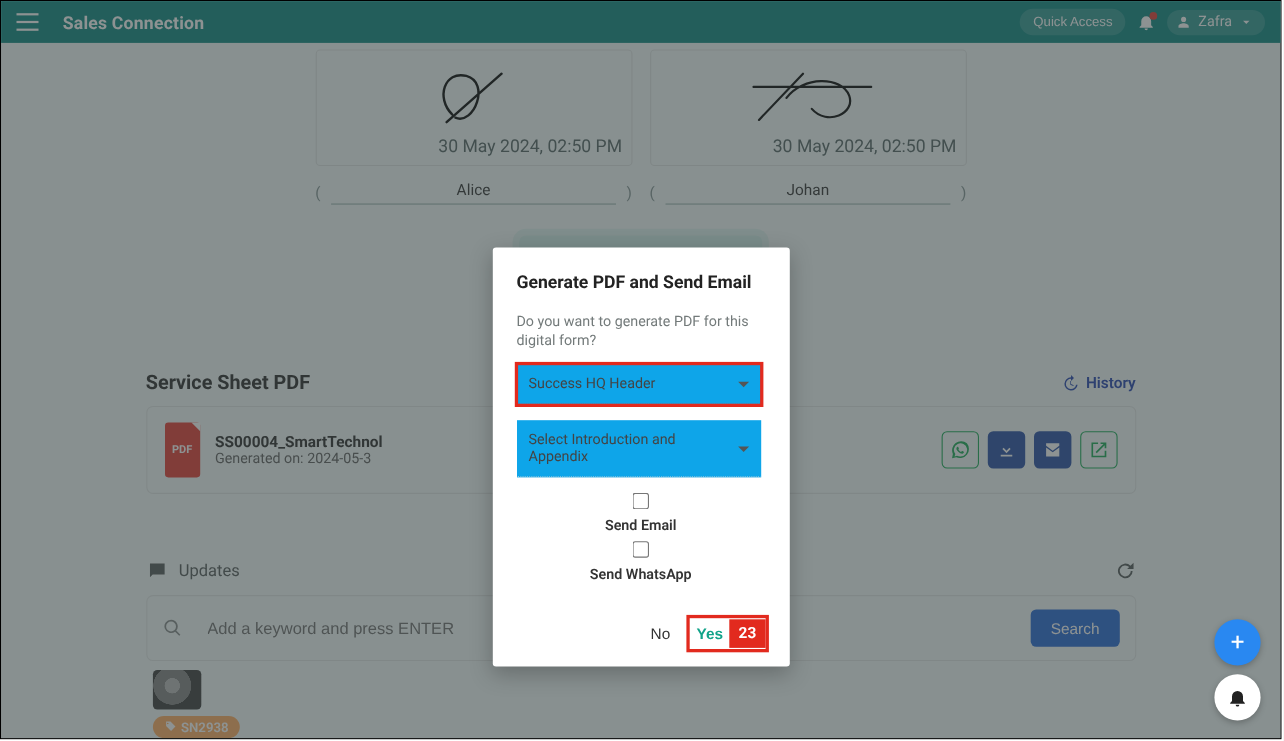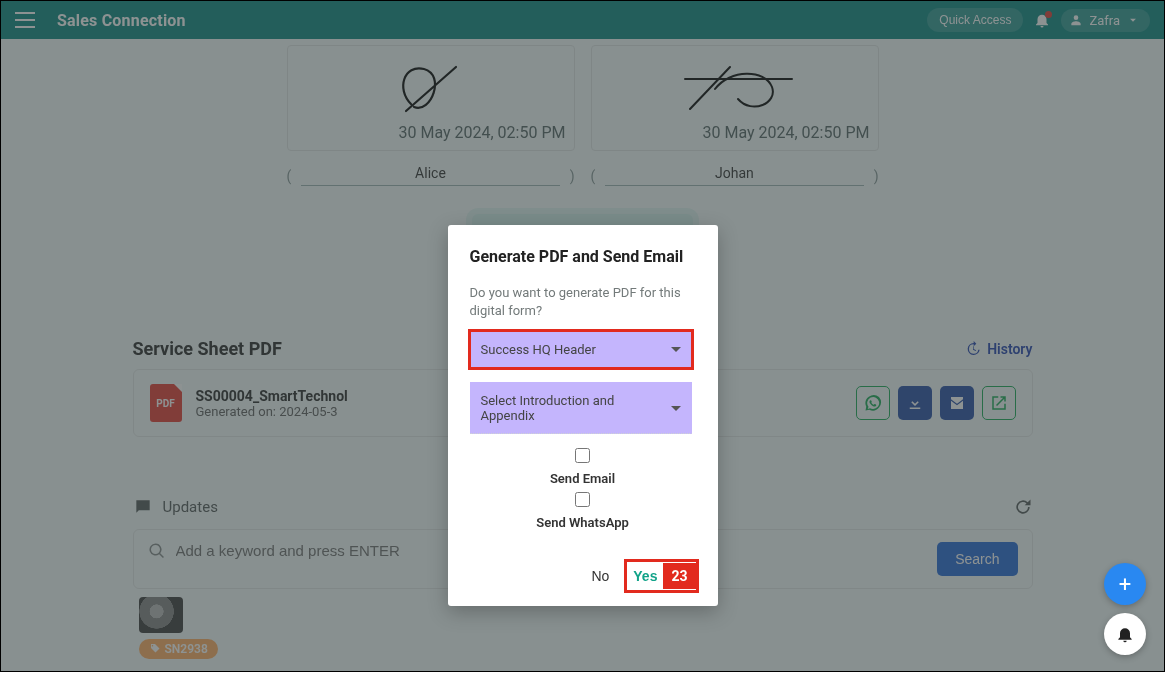--- a/index.html
+++ b/index.html
@@ -36,53 +36,53 @@
 
   .divider { height: 18px; }
 
   
   .section-head { display: flex; align-items: center; justify-content: space-between; margin: 40px 0 10px; }
   .section-title { font-size: 18px; font-weight: 700; color: #333; }
   .history-link { color: #2e4db3; font-size: 14px; font-weight: 600; display: flex; align-items: center; gap: 6px; cursor: pointer; }
   .history-link svg { width: 16px; height: 16px; fill: #2e4db3; }
 
   .pdf-bar { border: 1px solid #e3e7e7; border-radius: 6px; padding: 14px 16px; display: flex; align-items: center; gap: 14px; }
-  .pdf-icon { width: 32px; height: 38px; background: #e5433b; border-radius: 3px; display: flex; align-items: center; justify-content: center; color: #fff; font-size: 10px; font-weight: 700; position: relative; }
+  .pdf-icon { width: 32px; height: 50px; background: #e5433b; border-radius: 3px; display: flex; align-items: center; justify-content: center; color: #fff; font-size: 10px; font-weight: 700; position: relative; }
   .pdf-icon::before { content: ''; position: absolute; top: 0; right: 0; border-width: 0 8px 8px 0; border-style: solid; border-color: transparent #fff transparent transparent; }
   .pdf-info { flex: 1; }
   .pdf-name { font-weight: 700; font-size: 14px; color: #333; }
   .pdf-gen { font-size: 13px; color: #666; }
   .pdf-actions { display: flex; gap: 8px; }
   .pdf-actions .act { width: 34px; height: 34px; border-radius: 5px; display: flex; align-items: center; justify-content: center; cursor: pointer; }
   .act.wa { border: 1px solid #22ad5c; color: #22ad5c; }
   .act.dl { background: #2f55a8; color: #fff; }
   .act.mail { background: #2f55a8; color: #fff; }
   .act.ext { border: 1px solid #22ad5c; color: #22ad5c; }
   .pdf-actions svg { width: 18px; height: 18px; fill: currentColor; }
 
   
   .updates-head { display: flex; align-items: center; gap: 10px; margin: 60px 0 12px; color: #5a5f5f; font-size: 15px; }
   .updates-head .refresh { margin-left: auto; cursor: pointer; }
   .updates-head svg { width: 20px; height: 20px; fill: #5a5f5f; }
 
-  .search-card { background: #f4fbfb; border: 1px solid #e3e7e7; border-radius: 6px; padding: 12px 14px; display: flex; align-items: flex-start; gap: 10px; }
+  .search-card { background: #f4fbfb; border: 1px solid #e3e7e7; border-radius: 6px; padding: 12px 14px; display: flex; align-items: center; gap: 23px; }
   .search-card .mag { width: 18px; height: 18px; fill: #8a8f8f; }
   .search-card input { flex: 1; border: none; background: transparent; font-size: 15px; color: #333; outline: none; }
   .search-btn { background: #2e6fd7; color: #fff; border: none; border-radius: 5px; padding: 9px 18px; font-size: 14px; cursor: pointer; }
 
   .thumb-wrap { margin-top: 8px; display: flex; flex-direction: column; gap: 6px; align-items: flex-start; padding-left: 6px; }
   .thumb { width: 44px; height: 36px; border-radius: 4px; background: radial-gradient(circle at 40% 40%, #bbb 0 20%, #888 21% 50%, #444 51% 100%); }
   .tag { display: inline-flex; align-items: center; gap: 4px; background: #ffb066; color: #fff; border-radius: 12px; padding: 3px 10px; font-size: 12px; font-weight: 600; }
 
   
   .overlay { position: absolute; inset: 0; background: rgba(48,57,57,.55); display: flex; align-items: flex-start; justify-content: center; padding-top: 224px; }
   .modal { width: 270px; background: #fff; border-radius: 3px; box-shadow: 0 6px 20px rgba(0,0,0,.25); padding: 22px 22px 16px; }
   .modal h3 { font-size: 16px; font-weight: 700; color: #222; margin-bottom: 18px; }
   .modal p { font-size: 13px; color: #737a7a; margin-bottom: 12px; line-height: 1.35; }
-  .select-box { width: 222px; border: 1px dashed transparent; border-bottom: 1px dotted #cfd4d4; padding: 10px 10px; display: flex; align-items: center; justify-content: space-between; font-size: 13px; color: #444; cursor: pointer; margin-bottom: 14px; background: #c4b5fd; }
+  .select-box { width: 222px; border: 1px dashed transparent; border-bottom: 1px dotted #cfd4d4; padding: 10px 10px; display: flex; align-items: center; justify-content: space-between; font-size: 13px; color: #444; cursor: pointer; margin-bottom: 14px; background: #0ea5e9; }
   .select-box.highlight { outline: 3px solid #e22a1e; outline-offset: -1px; }
   .select-box .arrow { border-left: 5px solid transparent; border-right: 5px solid transparent; border-top: 5px solid #555; }
   .cust-row { display: flex; align-items: center; justify-content: space-between; margin: 22px 0 12px; }
   .cust-row span { font-size: 13px; color: #7c8585; }
   .gear { width: 30px; height: 30px; border: 1px solid #e8ebeb; border-radius: 50%; display: flex; align-items: center; justify-content: center; cursor: pointer; }
   .gear svg { width: 14px; height: 14px; fill: #6b6f6f; }
   .chk-row { display: flex; align-items: center; gap: 8px; font-size: 13px; color: #333; margin-bottom: 6px; font-weight: 600; flex-direction: column; }
   .chk-row input { width: 15px; height: 15px; accent-color: #555; }
   .modal-actions { display: flex; justify-content: flex-end; gap: 14px; margin-top: 32px; align-items: center; }
   .btn-no { background: none; border: none; font-size: 14px; font-weight: 400; color: #333; cursor: pointer; padding: 6px 4px; }

